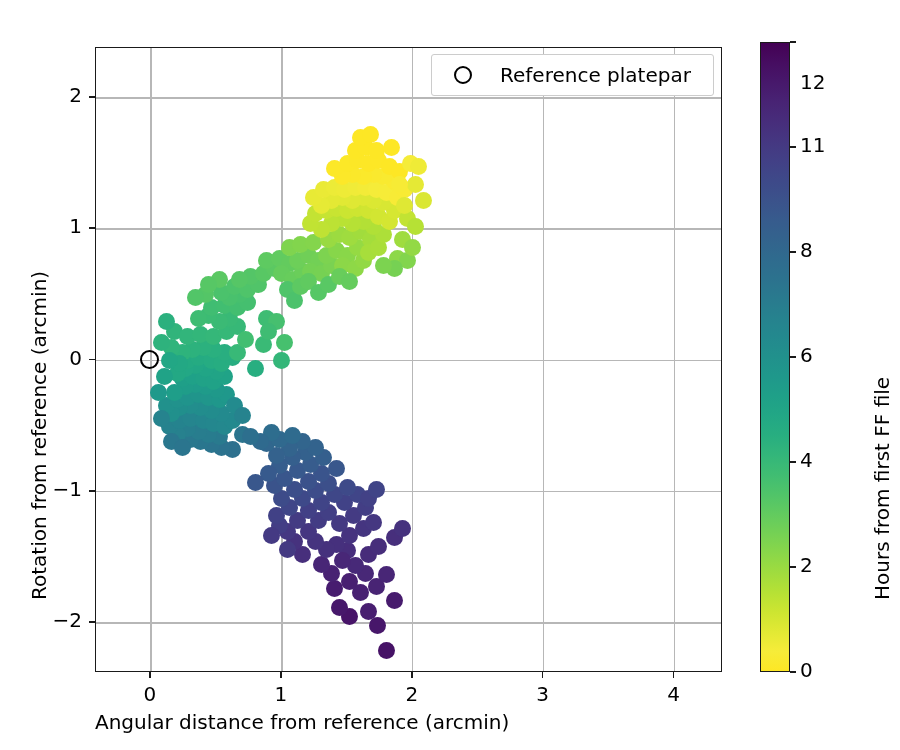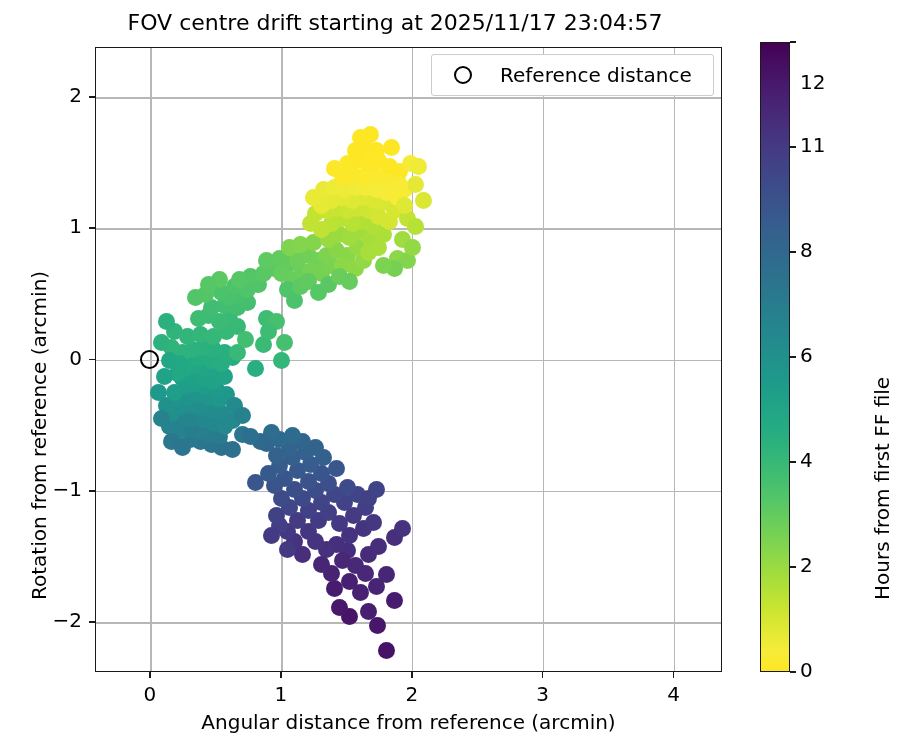--- a/index.html
+++ b/index.html
@@ -103,21 +103,21 @@
     text-align: right;
     font-size: 20px;
     color: #000000;
     margin-top: -14px;
   }
   #xlabel {
     position: absolute;
     left: 95px;
     width: 627px;
     top: 710px;
-    text-align: center;
+    text-align: left;
     font-size: 20px;
     color: #000000;
   }
   #ylabel {
     position: absolute;
     font-size: 20px;
     color: #000000;
     transform: rotate(-90deg);
     transform-origin: 0 0;
     left: 27px;
@@ -197,21 +197,20 @@
     left: 870px;
     top: 600px;
     white-space: nowrap;
   }
 </style>
 </head>
 <body>
 
 <div id="figure">
 
-  <div class="title" id="fig-title">FOV centre drift starting at 2025/11/17 23:04:57</div>
 
   <div id="plot-area">
       <div class="gridline-v" style="left: 54.277px;"></div>
       <div class="gridline-v" style="left: 185.175px;"></div>
       <div class="gridline-v" style="left: 316.072px;"></div>
       <div class="gridline-v" style="left: 446.97px;"></div>
       <div class="gridline-v" style="left: 577.868px;"></div>
       <div class="gridline-h" style="top: 574.405px;"></div>
       <div class="gridline-h" style="top: 443.103px;"></div>
       <div class="gridline-h" style="top: 311.8px;"></div>
@@ -503,21 +502,21 @@
       <div class="pt" style="left: 65.4489px; top: 370.273px; background: rgb(38, 131, 142);"></div>
       <div class="pt" style="left: 62.8309px; top: 344.013px; background: rgb(31, 153, 139);"></div>
       <div class="pt" style="left: 68.0668px; top: 328.256px; background: rgb(32, 163, 135);"></div>
       <div class="pt" style="left: 65.4489px; top: 294.118px; background: rgb(46, 178, 125);"></div>
     </div>
 
   <div id="ref-marker" style="left: 149.977px; top: 359.5px;"></div>
 
   <div id="legend">
     <div id="legend-marker"></div>
-    <div id="legend-label">Reference distance</div>
+    <div id="legend-label">Reference platepar</div>
   </div>
 
   <div id="xlabel">Angular distance from reference (arcmin)</div>
   <div id="ylabel">Rotation from reference (arcmin)</div>
 
   <div id="tick-layer">
       <div class="xtick-mark" style="left: 149.977px;"></div>
       <div class="xtick-label" style="left: 149.977px;">0</div>
       <div class="xtick-mark" style="left: 280.875px;"></div>
       <div class="xtick-label" style="left: 280.875px;">1</div>

